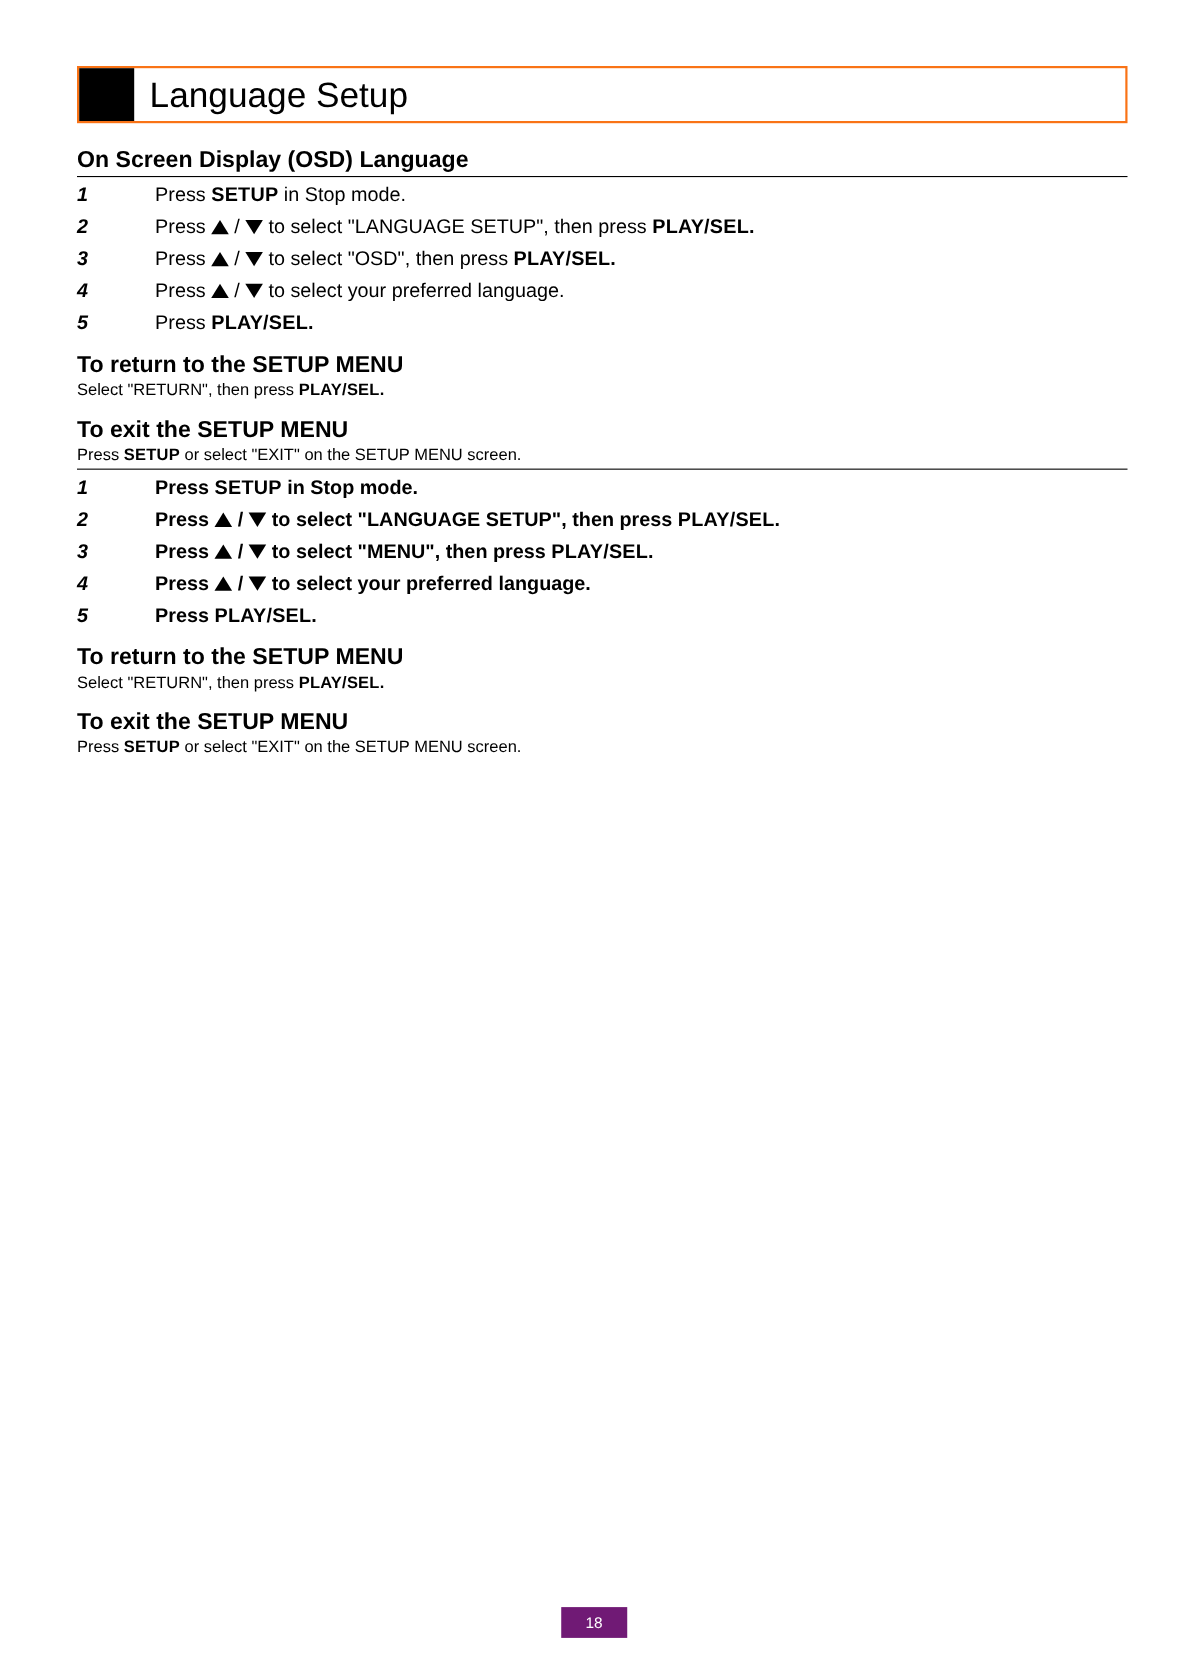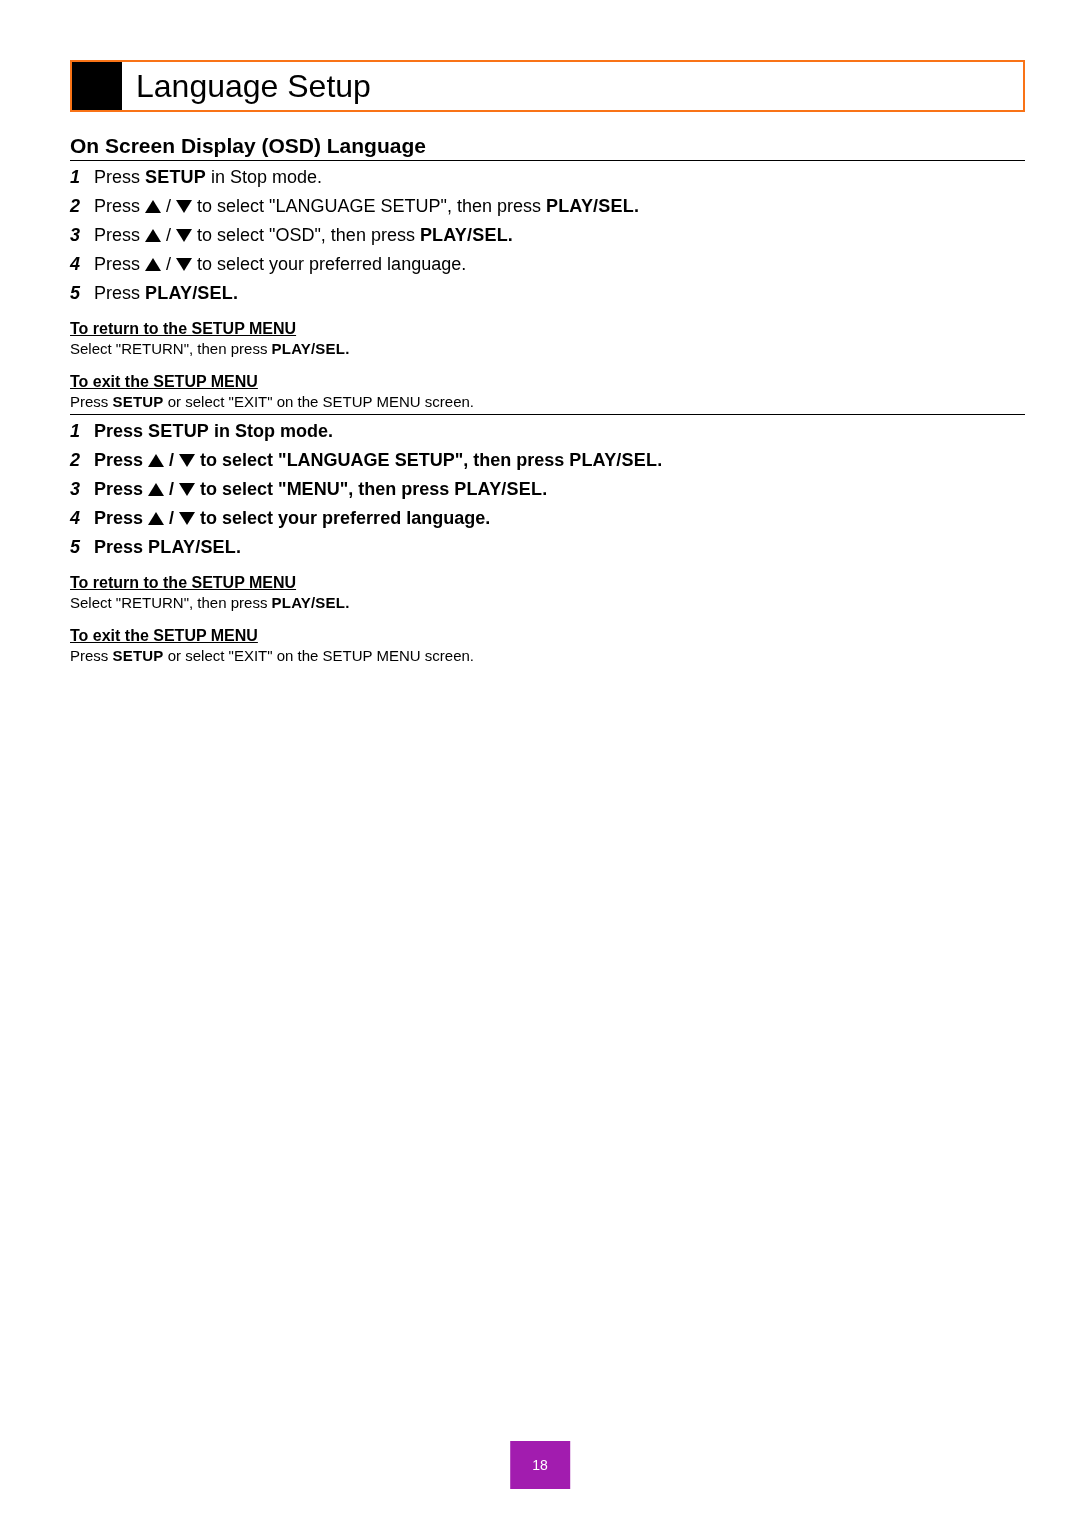--- a/index.html
+++ b/index.html
@@ -63,28 +63,28 @@
   }
   .step-num {
     font-weight: 700;
     font-style: italic;
     width: 24px;
     flex-shrink: 0;
     font-family: "Trebuchet MS", sans-serif;
   }
   .step-body {
     flex: 1;
+    margin-left: 47px;
   }
   .bold-all li .step-body { font-weight: 700; }
   .sub-heading {
     font-weight: 700;
-    font-size: 16px;
+    font-size: 21px;
     margin-top: 16px;
     margin-bottom: 2px;
-    text-decoration: underline;
   }
   .sub-body {
     font-size: 15px;
     margin-bottom: 4px;
   }
   .sb { font-weight: 900; font-family: Arial, sans-serif; letter-spacing: 0.2px; }
   .arrow-up, .arrow-down {
     display: inline-block;
     width: 0; height: 0;
     vertical-align: -1px;
@@ -97,24 +97,24 @@
   .arrow-down {
     border-left: 8px solid transparent;
     border-right: 8px solid transparent;
     border-top: 13px solid #000;
   }
   .page-num-box {
     position: absolute;
     bottom: 34px;
     left: 50%;
     transform: translateX(-50%);
-    background: #a21caf;
+    background: #701a75;
     color: #fff;
     font-size: 14px;
-    padding: 16px 22px;
+    padding: 6px 22px;
     font-weight: 400;
   }
 </style>
 </head>
 <body>
 
 <div class="page">
 
   <div class="title-bar">
     <div class="title-block"></div>

